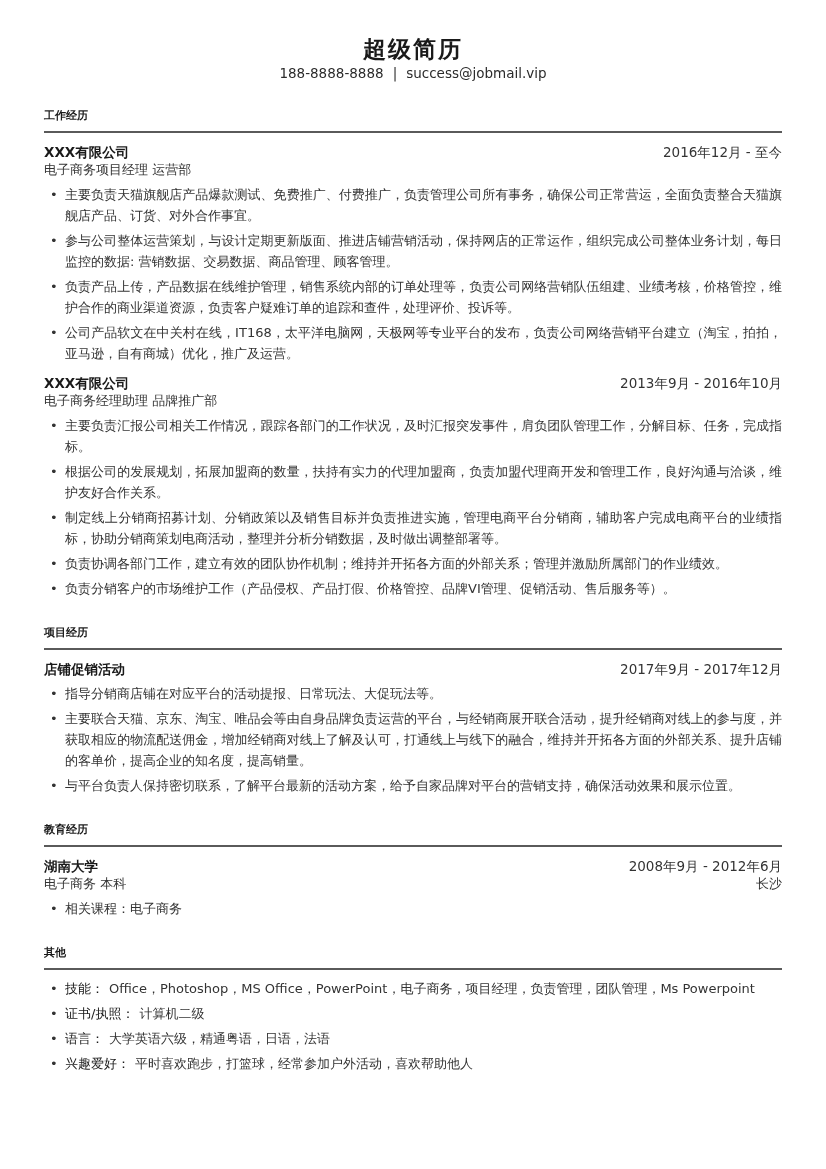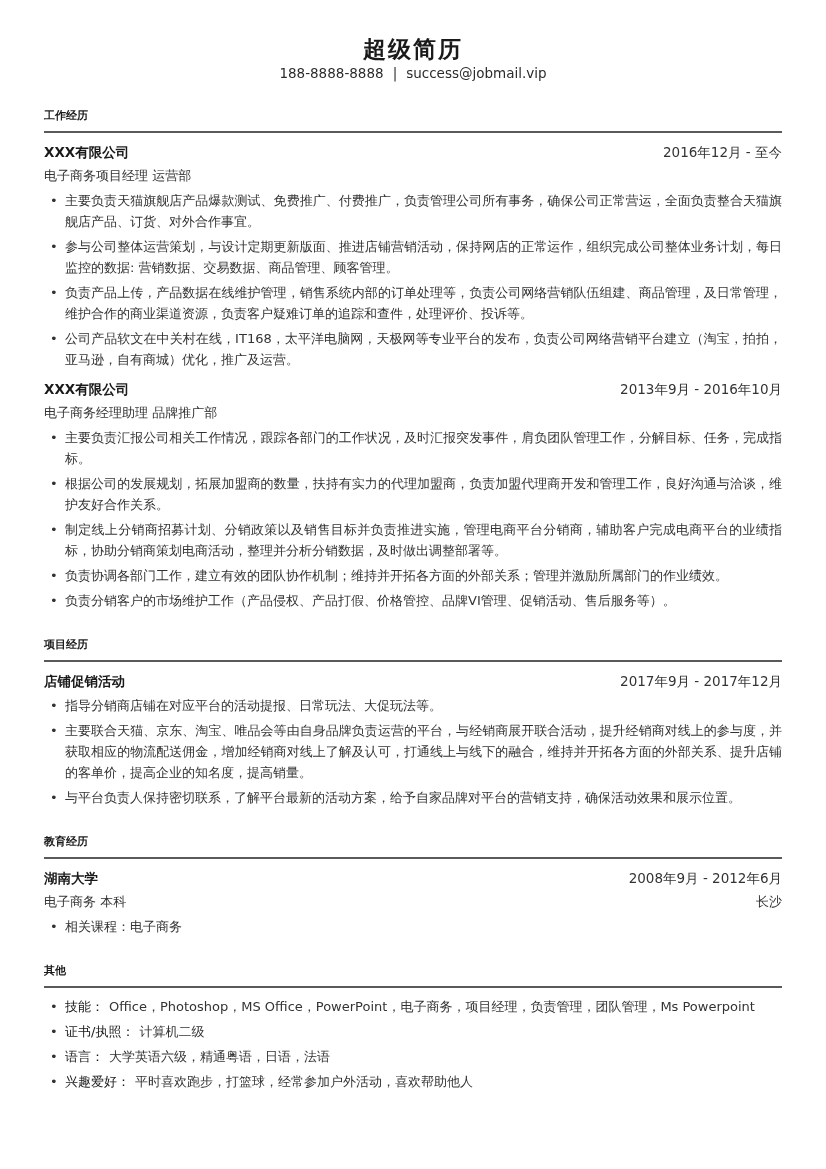--- a/index.html
+++ b/index.html
@@ -24,21 +24,21 @@
   .sec-head {
     margin: 25px 0 8px 0; padding-bottom: 7px;
     font-size: 11px; line-height: 17px; font-weight: 700; color: #1a1a1a;
     border-bottom: 2px solid #5a5a5a;
   }
   .row {
     display: flex; justify-content: space-between; align-items: baseline;
     font-size: 13.5px; line-height: 18px; gap: 30px;
   }
   .row.head { margin-top: 10px; }
-  .row.sub  { margin-top: 6px; font-size: 13px; }
+  .row.sub  { font-size: 13px; }
   .bold { font-weight: 700; color: #1a1a1a; }
   ul.bullets { list-style: none; margin: 5px 0 10px 0; padding: 0; }
   li.bullet {
     display: flex; margin-top: 4px;
     font-size: 13px; line-height: 21px; color: #333333;
   }
   li.bullet .dot {
     flex: 0 0 21px; padding-left: 6px; color: #333333;
   }
   li.bullet .bullet-text { flex: 1; text-align: justify; }
@@ -70,21 +70,21 @@
           <li class="bullet">
             <span class="dot">•</span>
             <span class="bullet-text">主要负责天猫旗舰店产品爆款测试、免费推广、付费推广，负责管理公司所有事务，确保公司正常营运，全面负责整合天猫旗舰店产品、订货、对外合作事宜。</span>
           </li>
           <li class="bullet">
             <span class="dot">•</span>
             <span class="bullet-text">参与公司整体运营策划，与设计定期更新版面、推进店铺营销活动，保持网店的正常运作，组织完成公司整体业务计划，每日监控的数据: 营销数据、交易数据、商品管理、顾客管理。</span>
           </li>
           <li class="bullet">
             <span class="dot">•</span>
-            <span class="bullet-text">负责产品上传，产品数据在线维护管理，销售系统内部的订单处理等，负责公司网络营销队伍组建、商品管理，及日常管理，维护合作的商业渠道资源，负责客户疑难订单的追踪和查件，处理评价、投诉等。</span>
+            <span class="bullet-text">负责产品上传，产品数据在线维护管理，销售系统内部的订单处理等，负责公司网络营销队伍组建、业绩考核，价格管控，维护合作的商业渠道资源，负责客户疑难订单的追踪和查件，处理评价、投诉等。</span>
           </li>
           <li class="bullet">
             <span class="dot">•</span>
             <span class="bullet-text">公司产品软文在中关村在线，IT168，太平洋电脑网，天极网等专业平台的发布，负责公司网络营销平台建立（淘宝，拍拍，亚马逊，自有商城）优化，推广及运营。</span>
           </li>
         </ul>
     </div>
 
     <div class="entry">
       <div class="row head">

